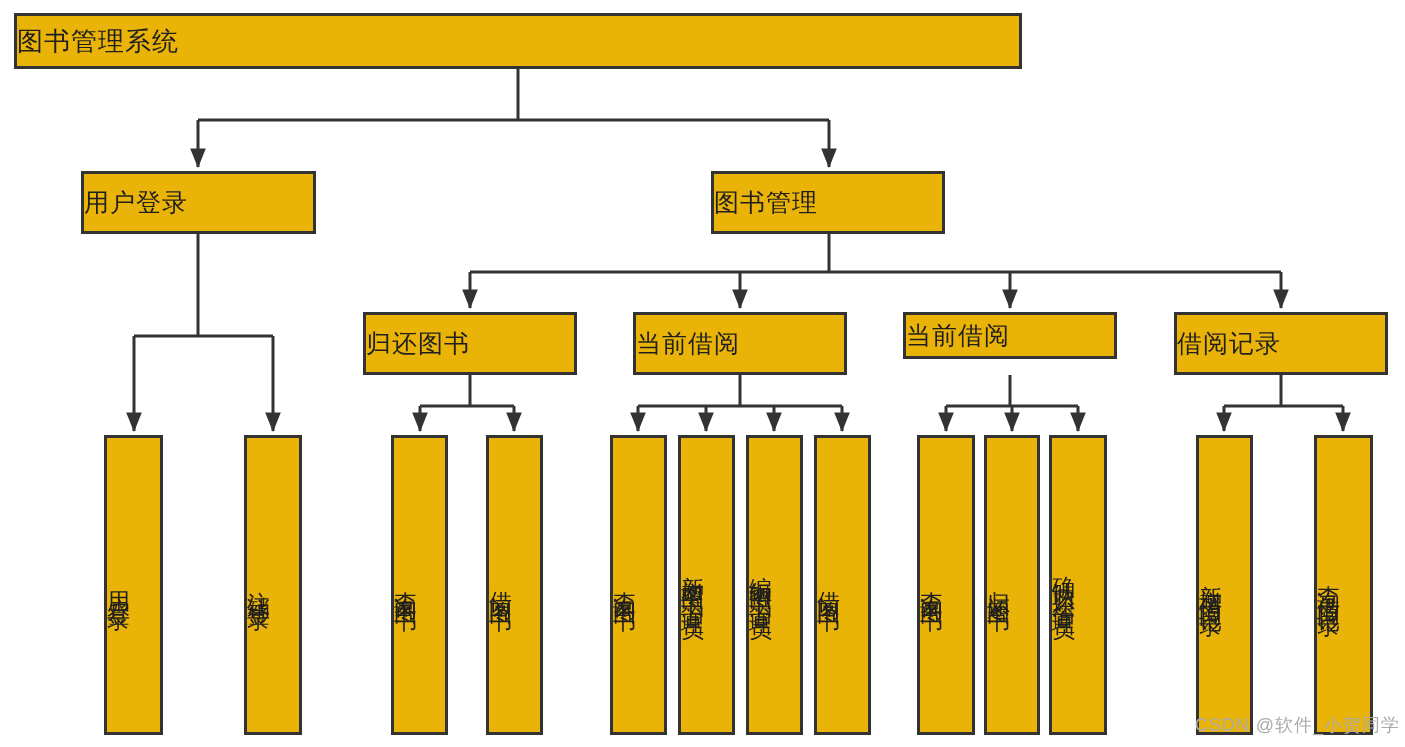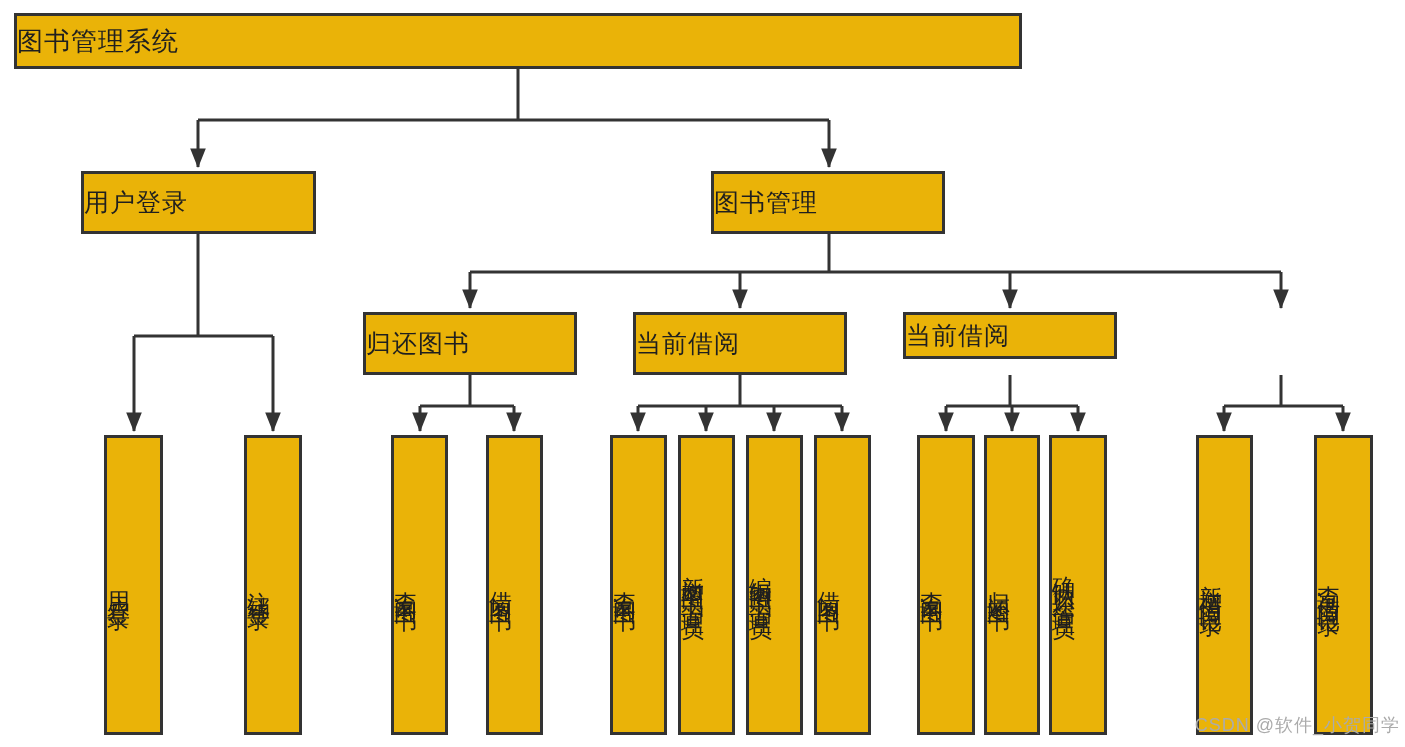--- a/index.html
+++ b/index.html
@@ -119,20 +119,23 @@
 
   <div class="node h-node" style="left:363px; top:312px; width:214px; height:63px;">
     <span>归还图书</span>
   </div>
   <div class="node h-node" style="left:633px; top:312px; width:214px; height:63px;">
     <span>当前借阅</span>
   </div>
   <div class="node h-node" style="left:903px; top:312px; width:214px; height:47px;">
     <span>当前借阅</span>
   </div>
+  <div class="node h-node" style="left:1174px; top:312px; width:214px; height:63px;">
+    <span>借阅记录</span>
+  </div>
 
   <div class="node leaf" style="left:104px; top:435px; width:59px; height:300px;">
     <span class="v-label">用户登录</span>
   </div>
   <div class="node leaf" style="left:244px; top:435px; width:58px; height:300px;">
     <span class="v-label">注销登录</span>
   </div>
 
   <div class="node leaf" style="left:391px; top:435px; width:57px; height:300px;">
     <span class="v-label">查询图书</span>

